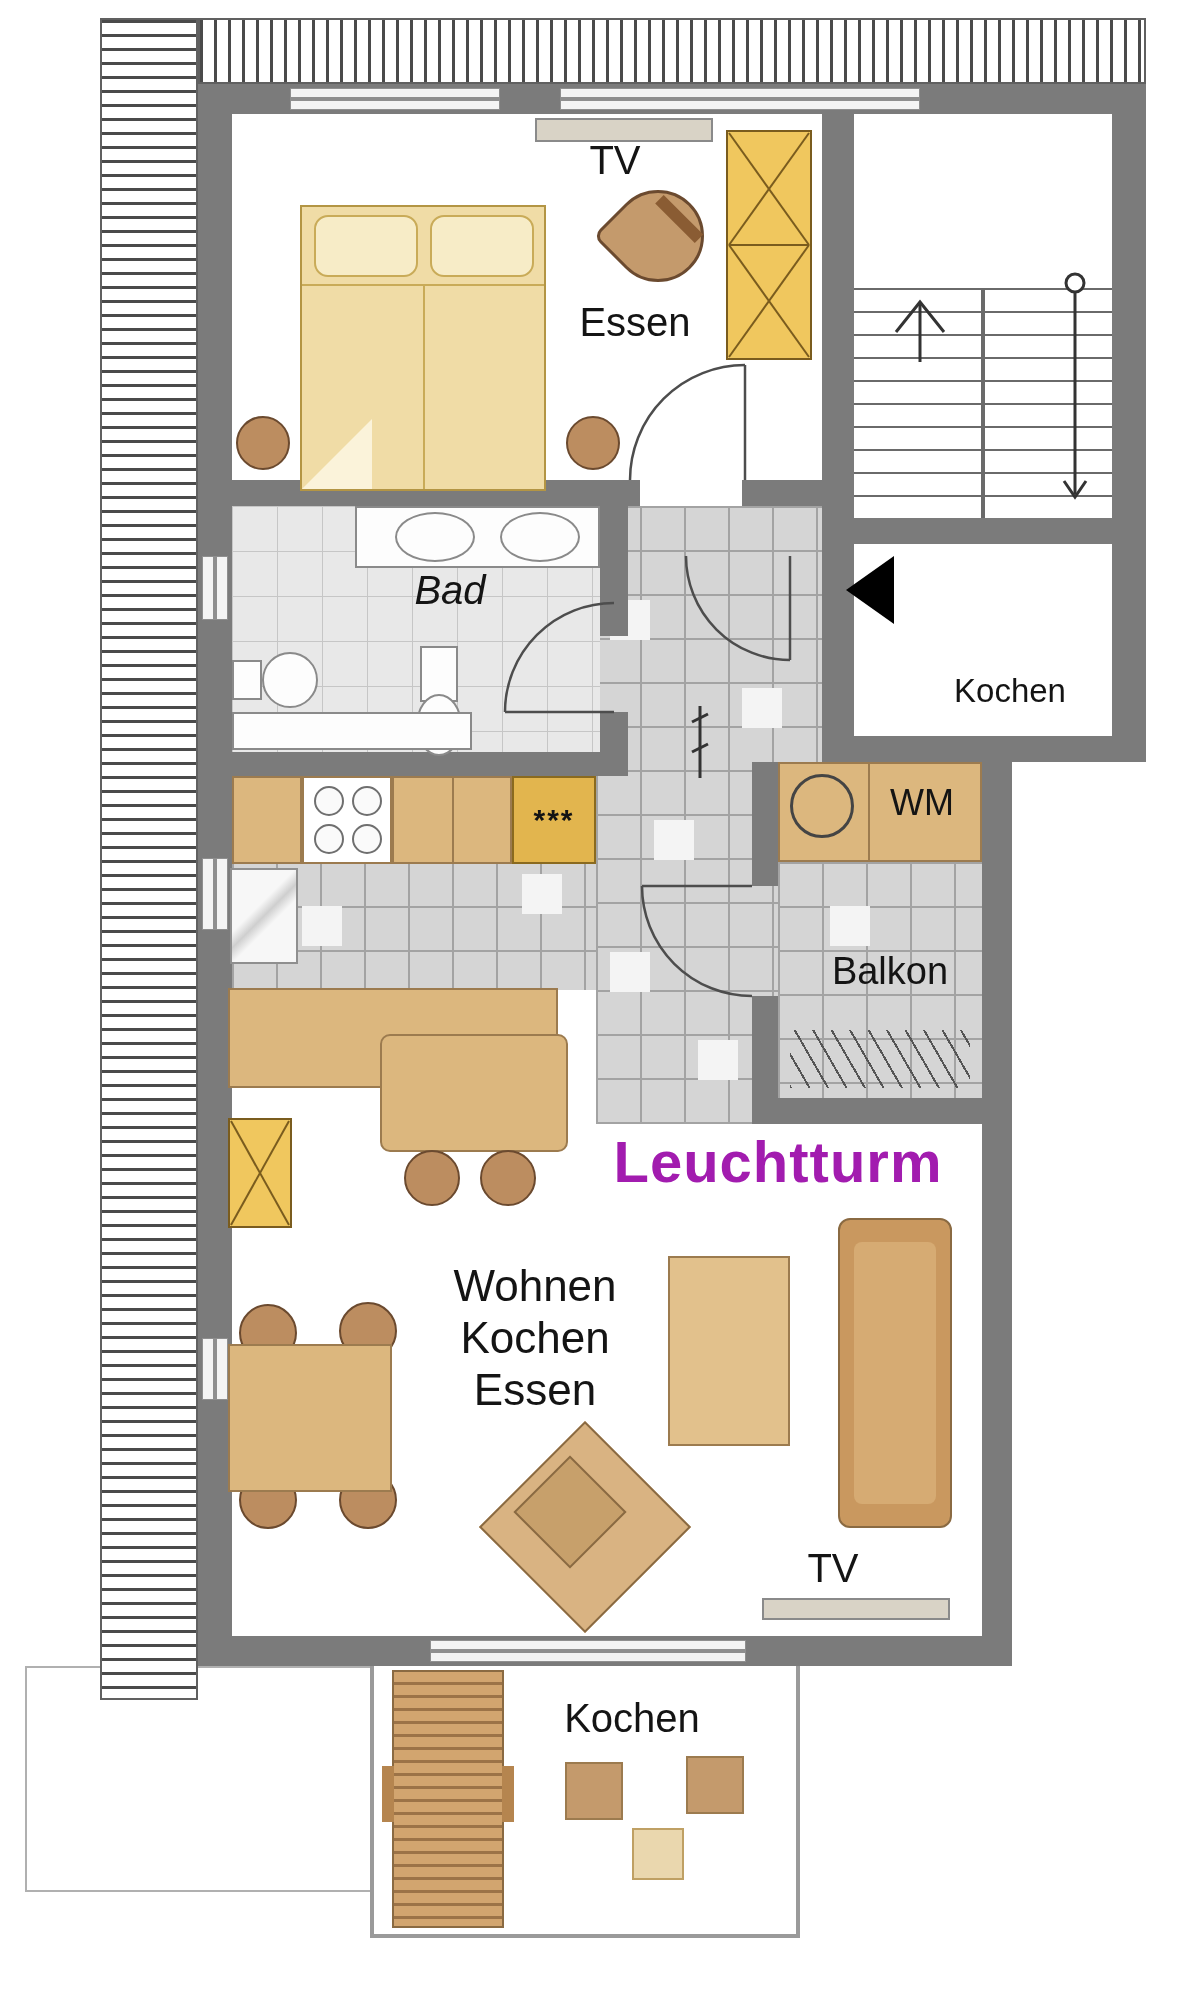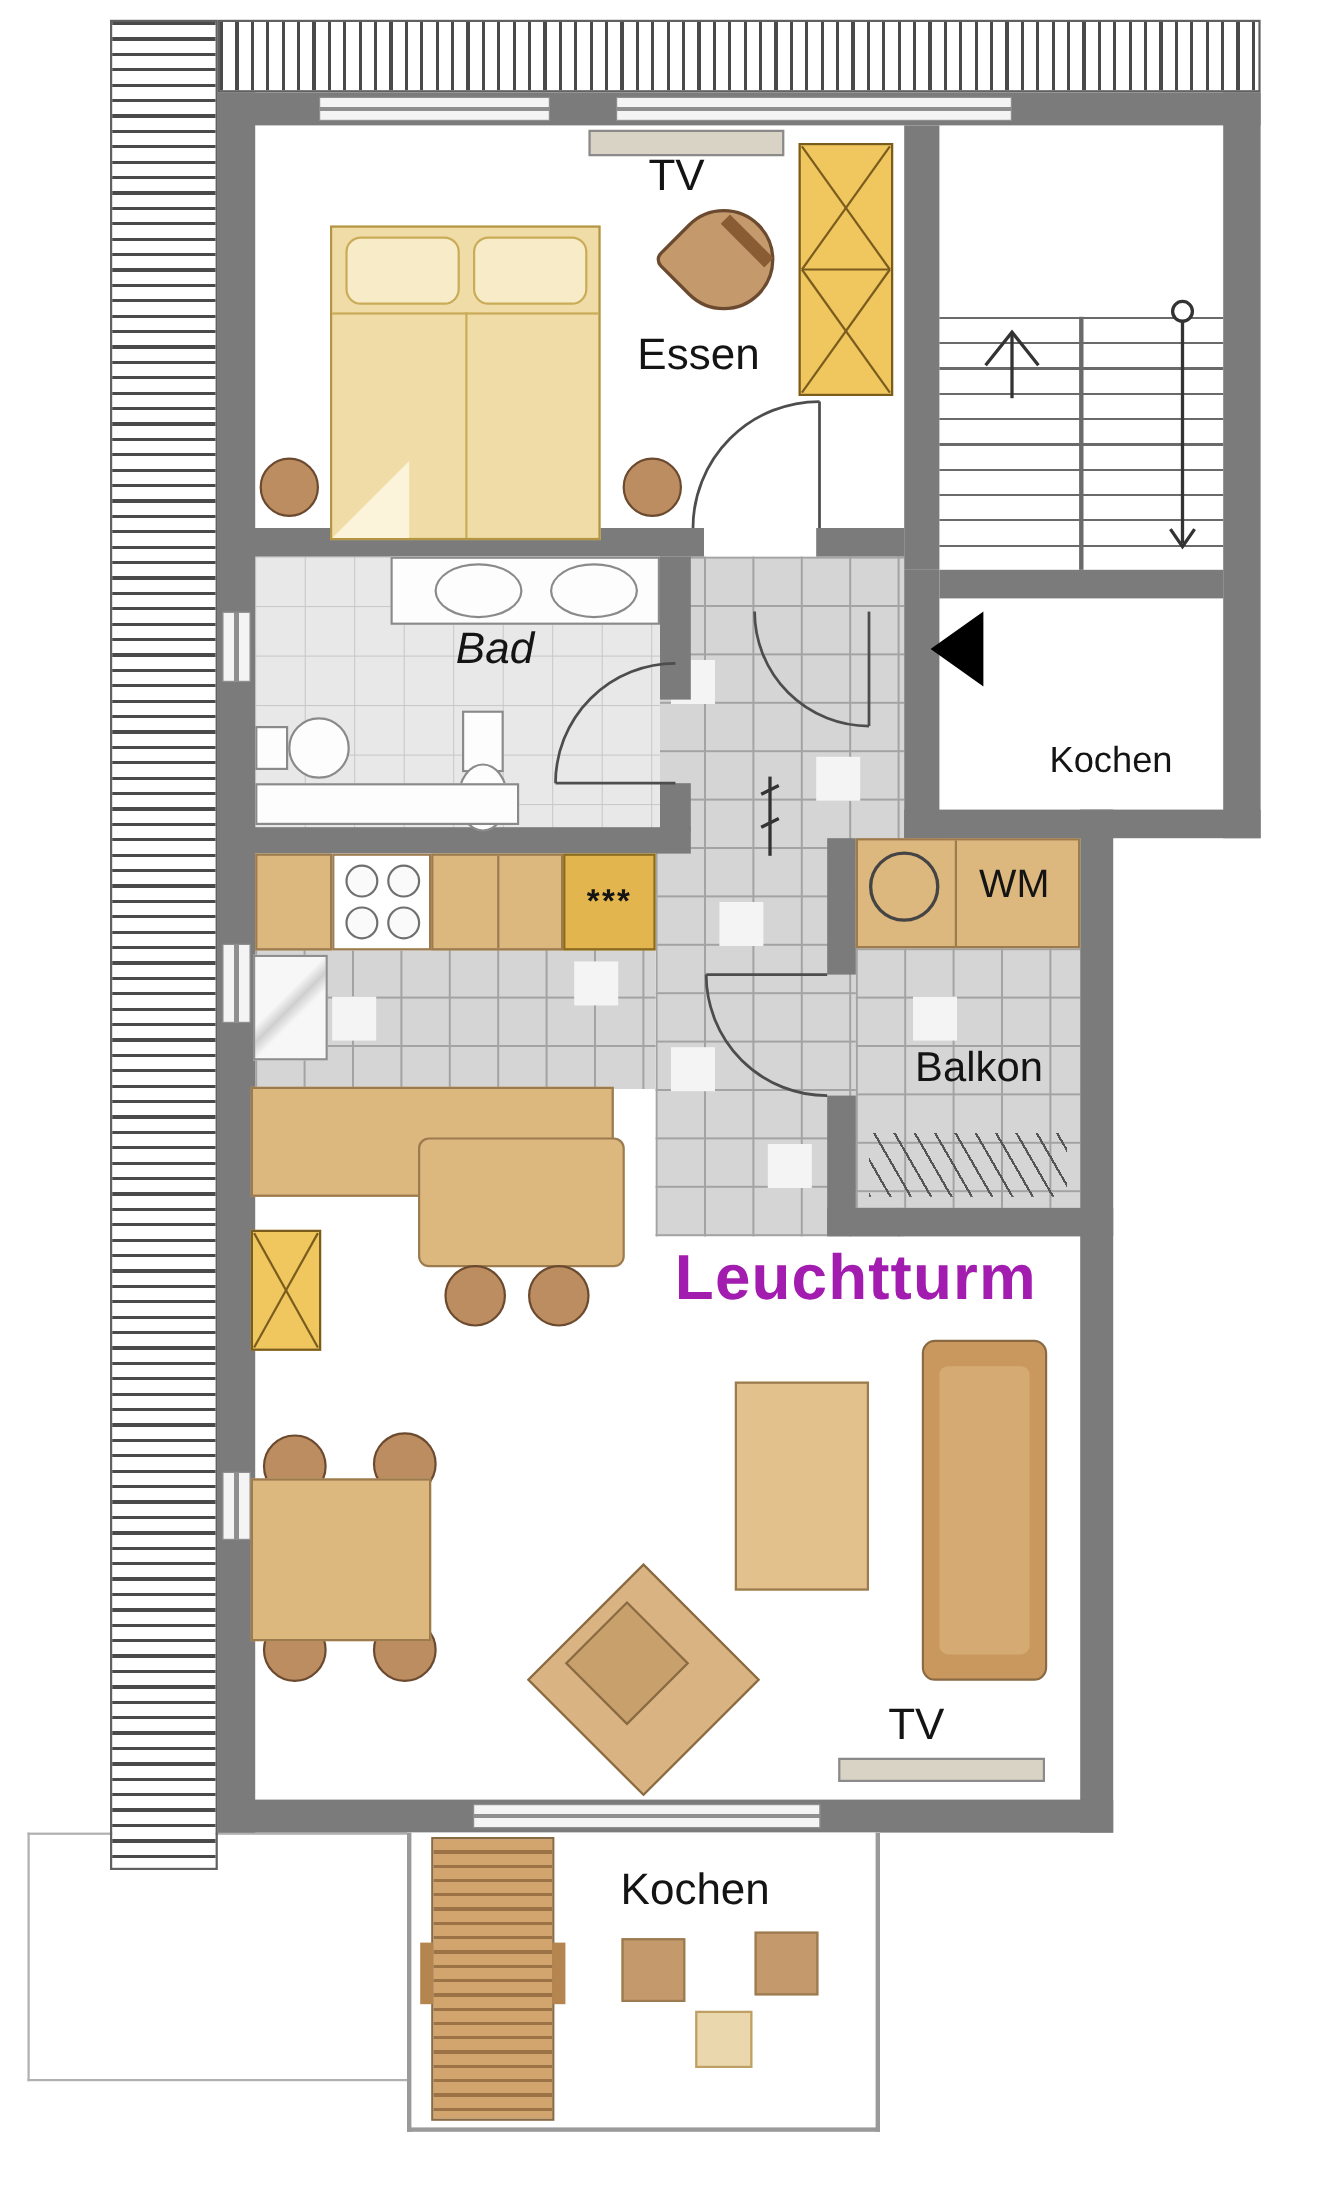--- a/index.html
+++ b/index.html
@@ -191,16 +191,21 @@
     </g>
   </svg>
 
   <div class="label" style="left:555px;top:138px;width:120px;font-size:40px;">TV</div>
   <div class="label" style="left:560px;top:300px;width:150px;font-size:40px;">Essen</div>
   <div class="label" style="left:392px;top:568px;width:116px;font-size:40px;font-style:italic;">Bad</div>
   <div class="label" style="left:918px;top:672px;width:184px;font-size:33px;">Kochen</div>
   <div class="label" style="left:868px;top:782px;width:108px;font-size:36px;">WM</div>
   <div class="label" style="left:798px;top:950px;width:184px;font-size:38px;">Balkon</div>
   <div class="label" style="left:578px;top:1128px;width:400px;font-size:58px;font-weight:bold;color:#a21caf;letter-spacing:1px;">Leuchtturm</div>
+  <div class="abs" style="left:428px;top:1260px;width:214px;text-align:center;">
+    <div class="label" style="position:static;font-size:44px;line-height:52px;">Wohnen</div>
+    <div class="label" style="position:static;font-size:44px;line-height:52px;">Kochen</div>
+    <div class="label" style="position:static;font-size:44px;line-height:52px;">Essen</div>
+  </div>
   <div class="label" style="left:788px;top:1546px;width:90px;font-size:40px;">TV</div>
   <div class="label" style="left:552px;top:1696px;width:160px;font-size:40px;">Kochen</div>
 
 </div>
 
 </body></html>

